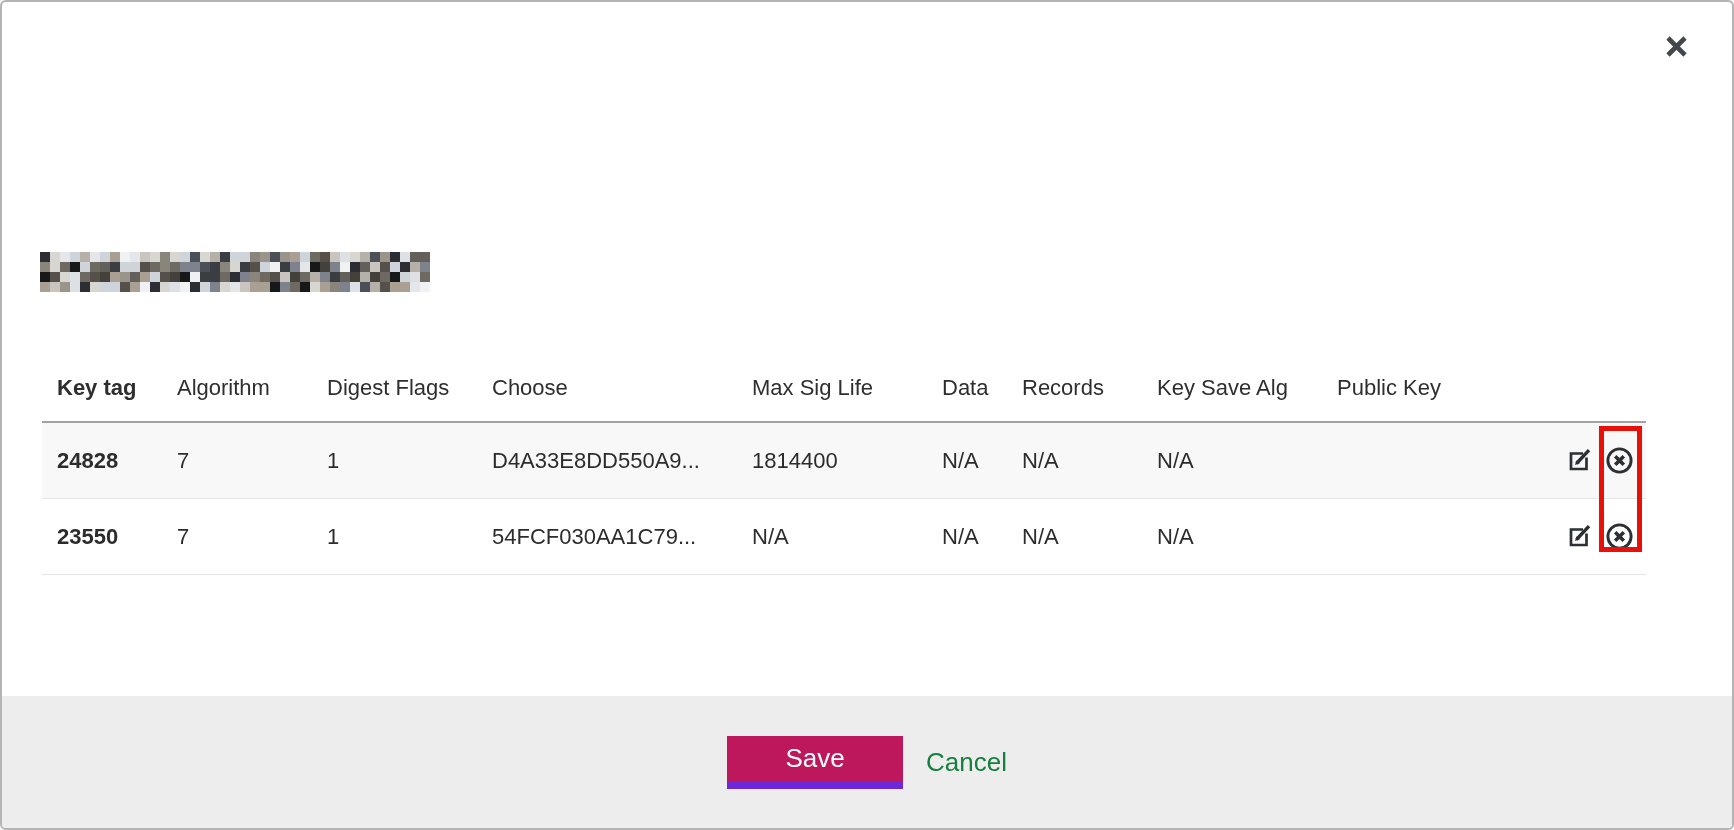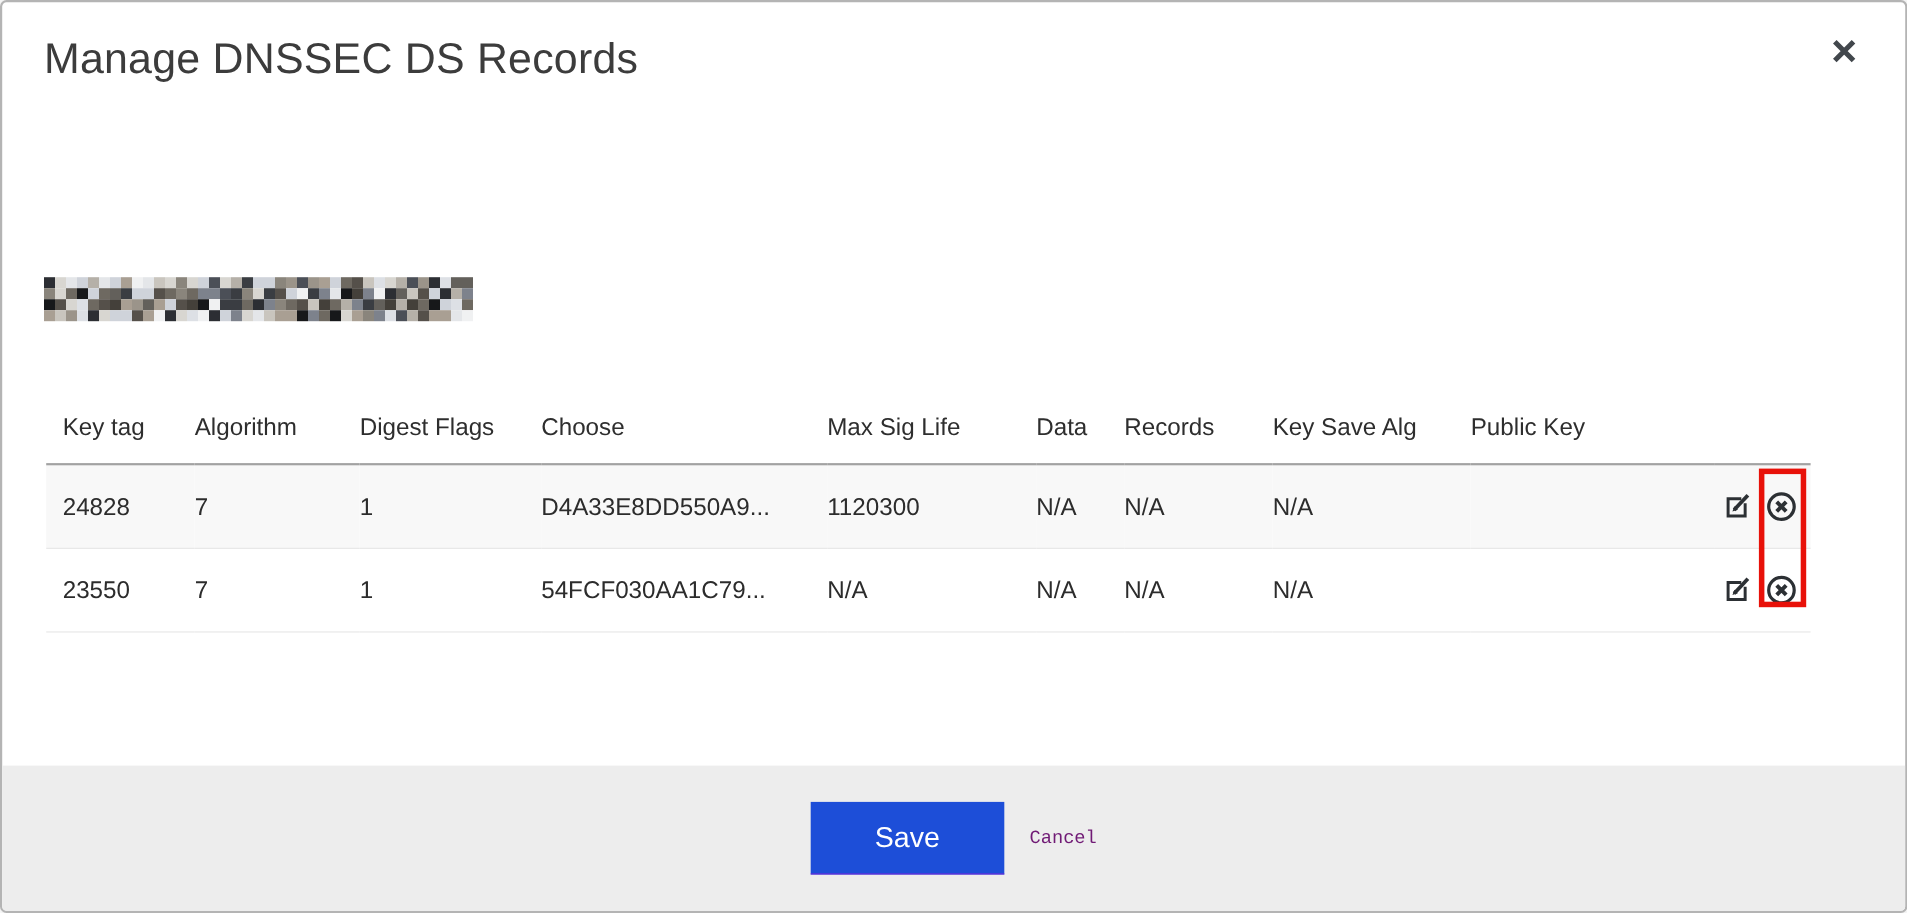--- a/index.html
+++ b/index.html
@@ -46,21 +46,21 @@
     text-align:left;font-weight:400;color:#2e2e2e;
     padding:18px 0 20px 0;
     border-bottom:2px solid #a2a2a2;
   }
   .ds-table td{
     padding:23px 0;
     border-bottom:1px solid #e6e6e6;
     white-space:nowrap;overflow:hidden;
   }
   .ds-table tbody tr:nth-child(odd){background:#f8f8f8;}
-  .ds-table th:first-child,.ds-table td:first-child{padding-left:15px;}
+  .ds-table th:first-child,.ds-table td:first-child{padding-left:15px;font-weight:bold;}
   .cell-actions{text-align:right;padding-right:12px !important;}
   .icon-btn{
     background:none;border:none;padding:0;margin:0 0 0 6px;
     cursor:pointer;vertical-align:middle;line-height:0;
   }
   .annotation-box{
     position:absolute;left:1597px;top:424px;
     width:43px;height:126px;
     border:5px solid #e81109;
     box-sizing:border-box;
@@ -73,38 +73,37 @@
     border:3px solid #67a118;
     color:#67a118;font-size:22px;
     font-family:inherit;cursor:pointer;
   }
   .footer{
     position:absolute;left:0;right:0;bottom:0;height:132px;
     background:#ededed;
     display:flex;align-items:center;justify-content:center;gap:23px;
   }
   .save-btn{
-    width:176px;height:66px;
-    background:#1d4ed8;
-    border:none;border-bottom:1px solid #6d28d9;
+    width:176px;height:53px;
+    background:#be185d;
+    border:none;border-bottom:7px solid #6d28d9;
     color:#ffffff;font-size:26px;font-family:inherit;
     cursor:pointer;
   }
   .cancel-link{
     background:none;border:none;padding:0;
-    color:#701a75;font-size:17px;font-family:Liberation Mono, monospace;
+    color:#15803d;font-size:26px;font-family:Liberation Sans, sans-serif;
     cursor:pointer;text-decoration:none;
   }
 </style>
 </head>
 <body>
 
 <div class="modal">
 
-  <div class="modal-title">Manage DNSSEC DS Records</div>
 
   <button class="close-btn">
     <span style="line-height:0;">
       <svg width="31" height="31" viewBox="0 0 31 31">
         <path d="M7 7 L24 24 M24 7 L7 24" stroke="#42474c" stroke-width="4.6" fill="none"></path>
       </svg>
     </span>
   </button>
 
   <div class="domain-redacted" id="domain-redacted"><span style="background: rgb(44, 46, 51);"></span><span style="background: rgb(216, 214, 209);"></span><span style="background: rgb(228, 230, 233);"></span><span style="background: rgb(207, 211, 218);"></span><span style="background: rgb(181, 176, 168);"></span><span style="background: rgb(228, 230, 233);"></span><span style="background: rgb(207, 211, 218);"></span><span style="background: rgb(169, 159, 147);"></span><span style="background: rgb(240, 241, 242);"></span><span style="background: rgb(228, 230, 233);"></span><span style="background: rgb(201, 197, 190);"></span><span style="background: rgb(216, 214, 209);"></span><span style="background: rgb(138, 133, 124);"></span><span style="background: rgb(216, 214, 209);"></span><span style="background: rgb(207, 211, 218);"></span><span style="background: rgb(75, 79, 87);"></span><span style="background: rgb(216, 214, 209);"></span><span style="background: rgb(181, 176, 168);"></span><span style="background: rgb(58, 61, 66);"></span><span style="background: rgb(207, 211, 218);"></span><span style="background: rgb(207, 211, 218);"></span><span style="background: rgb(138, 133, 124);"></span><span style="background: rgb(155, 148, 138);"></span><span style="background: rgb(75, 79, 87);"></span><span style="background: rgb(155, 148, 138);"></span><span style="background: rgb(169, 159, 147);"></span><span style="background: rgb(207, 211, 218);"></span><span style="background: rgb(110, 105, 97);"></span><span style="background: rgb(85, 80, 74);"></span><span style="background: rgb(201, 197, 190);"></span><span style="background: rgb(221, 224, 229);"></span><span style="background: rgb(216, 214, 209);"></span><span style="background: rgb(181, 176, 168);"></span><span style="background: rgb(75, 79, 87);"></span><span style="background: rgb(155, 148, 138);"></span><span style="background: rgb(44, 46, 51);"></span><span style="background: rgb(221, 224, 229);"></span><span style="background: rgb(99, 96, 91);"></span><span style="background: rgb(99, 96, 91);"></span><span style="background: rgb(138, 133, 124);"></span><span style="background: rgb(216, 214, 209);"></span><span style="background: rgb(110, 105, 97);"></span><span style="background: rgb(23, 24, 26);"></span><span style="background: rgb(207, 211, 218);"></span><span style="background: rgb(110, 105, 97);"></span><span style="background: rgb(99, 96, 91);"></span><span style="background: rgb(58, 61, 66);"></span><span style="background: rgb(207, 211, 218);"></span><span style="background: rgb(207, 211, 218);"></span><span style="background: rgb(85, 80, 74);"></span><span style="background: rgb(110, 105, 97);"></span><span style="background: rgb(138, 133, 124);"></span><span style="background: rgb(110, 105, 97);"></span><span style="background: rgb(125, 130, 140);"></span><span style="background: rgb(125, 130, 140);"></span><span style="background: rgb(75, 79, 87);"></span><span style="background: rgb(58, 61, 66);"></span><span style="background: rgb(138, 133, 124);"></span><span style="background: rgb(216, 214, 209);"></span><span style="background: rgb(58, 61, 66);"></span><span style="background: rgb(85, 80, 74);"></span><span style="background: rgb(207, 211, 218);"></span><span style="background: rgb(240, 241, 242);"></span><span style="background: rgb(58, 61, 66);"></span><span style="background: rgb(125, 130, 140);"></span><span style="background: rgb(228, 230, 233);"></span><span style="background: rgb(23, 24, 26);"></span><span style="background: rgb(68, 64, 58);"></span><span style="background: rgb(125, 130, 140);"></span><span style="background: rgb(240, 241, 242);"></span><span style="background: rgb(44, 46, 51);"></span><span style="background: rgb(99, 96, 91);"></span><span style="background: rgb(201, 197, 190);"></span><span style="background: rgb(85, 80, 74);"></span><span style="background: rgb(207, 211, 218);"></span><span style="background: rgb(44, 46, 51);"></span><span style="background: rgb(181, 176, 168);"></span><span style="background: rgb(125, 130, 140);"></span><span style="background: rgb(23, 24, 26);"></span><span style="background: rgb(85, 80, 74);"></span><span style="background: rgb(216, 214, 209);"></span><span style="background: rgb(221, 224, 229);"></span><span style="background: rgb(110, 105, 97);"></span><span style="background: rgb(85, 80, 74);"></span><span style="background: rgb(68, 64, 58);"></span><span style="background: rgb(169, 159, 147);"></span><span style="background: rgb(155, 148, 138);"></span><span style="background: rgb(99, 96, 91);"></span><span style="background: rgb(169, 159, 147);"></span><span style="background: rgb(207, 211, 218);"></span><span style="background: rgb(85, 80, 74);"></span><span style="background: rgb(68, 64, 58);"></span><span style="background: rgb(23, 24, 26);"></span><span style="background: rgb(240, 241, 242);"></span><span style="background: rgb(58, 61, 66);"></span><span style="background: rgb(58, 61, 66);"></span><span style="background: rgb(110, 105, 97);"></span><span style="background: rgb(44, 46, 51);"></span><span style="background: rgb(125, 130, 140);"></span><span style="background: rgb(138, 133, 124);"></span><span style="background: rgb(110, 105, 97);"></span><span style="background: rgb(85, 80, 74);"></span><span style="background: rgb(201, 197, 190);"></span><span style="background: rgb(68, 64, 58);"></span><span style="background: rgb(110, 105, 97);"></span><span style="background: rgb(181, 176, 168);"></span><span style="background: rgb(125, 130, 140);"></span><span style="background: rgb(58, 61, 66);"></span><span style="background: rgb(99, 96, 91);"></span><span style="background: rgb(68, 64, 58);"></span><span style="background: rgb(181, 176, 168);"></span><span style="background: rgb(68, 64, 58);"></span><span style="background: rgb(110, 105, 97);"></span><span style="background: rgb(23, 24, 26);"></span><span style="background: rgb(207, 211, 218);"></span><span style="background: rgb(221, 224, 229);"></span><span style="background: rgb(110, 105, 97);"></span><span style="background: rgb(169, 159, 147);"></span><span style="background: rgb(201, 197, 190);"></span><span style="background: rgb(155, 148, 138);"></span><span style="background: rgb(221, 224, 229);"></span><span style="background: rgb(44, 46, 51);"></span><span style="background: rgb(216, 214, 209);"></span><span style="background: rgb(207, 211, 218);"></span><span style="background: rgb(207, 211, 218);"></span><span style="background: rgb(85, 80, 74);"></span><span style="background: rgb(169, 159, 147);"></span><span style="background: rgb(240, 241, 242);"></span><span style="background: rgb(44, 46, 51);"></span><span style="background: rgb(216, 214, 209);"></span><span style="background: rgb(221, 224, 229);"></span><span style="background: rgb(240, 241, 242);"></span><span style="background: rgb(44, 46, 51);"></span><span style="background: rgb(207, 211, 218);"></span><span style="background: rgb(125, 130, 140);"></span><span style="background: rgb(216, 214, 209);"></span><span style="background: rgb(228, 230, 233);"></span><span style="background: rgb(201, 197, 190);"></span><span style="background: rgb(169, 159, 147);"></span><span style="background: rgb(169, 159, 147);"></span><span style="background: rgb(23, 24, 26);"></span><span style="background: rgb(125, 130, 140);"></span><span style="background: rgb(110, 105, 97);"></span><span style="background: rgb(23, 24, 26);"></span><span style="background: rgb(216, 214, 209);"></span><span style="background: rgb(169, 159, 147);"></span><span style="background: rgb(138, 133, 124);"></span><span style="background: rgb(125, 130, 140);"></span><span style="background: rgb(221, 224, 229);"></span><span style="background: rgb(75, 79, 87);"></span><span style="background: rgb(181, 176, 168);"></span><span style="background: rgb(85, 80, 74);"></span><span style="background: rgb(169, 159, 147);"></span><span style="background: rgb(169, 159, 147);"></span><span style="background: rgb(228, 230, 233);"></span><span style="background: rgb(240, 241, 242);"></span></div>
@@ -136,21 +135,21 @@
         <th>Public Key</th>
         <th></th>
       </tr>
     </thead>
     <tbody>
       <tr>
         <td>24828</td>
         <td>7</td>
         <td>1</td>
         <td>D4A33E8DD550A9...</td>
-        <td>1120300</td>
+        <td>1814400</td>
         <td>N/A</td>
         <td>N/A</td>
         <td>N/A</td>
         <td></td>
         <td class="cell-actions">
           <button class="icon-btn"><span>
             <svg width="27" height="27" viewBox="0 0 27 27">
               <path d="M17 6.5 H5 V22 H20.5 V10.5" fill="none" stroke="#2c3034" stroke-width="2.7"></path>
               <path d="M10.5 16.5 L23 3.2" fill="none" stroke="#2c3034" stroke-width="3.4"></path>
               <path d="M10.8 13.2 L13.9 16.3 L8.9 17.9 Z" fill="#2c3034"></path>

